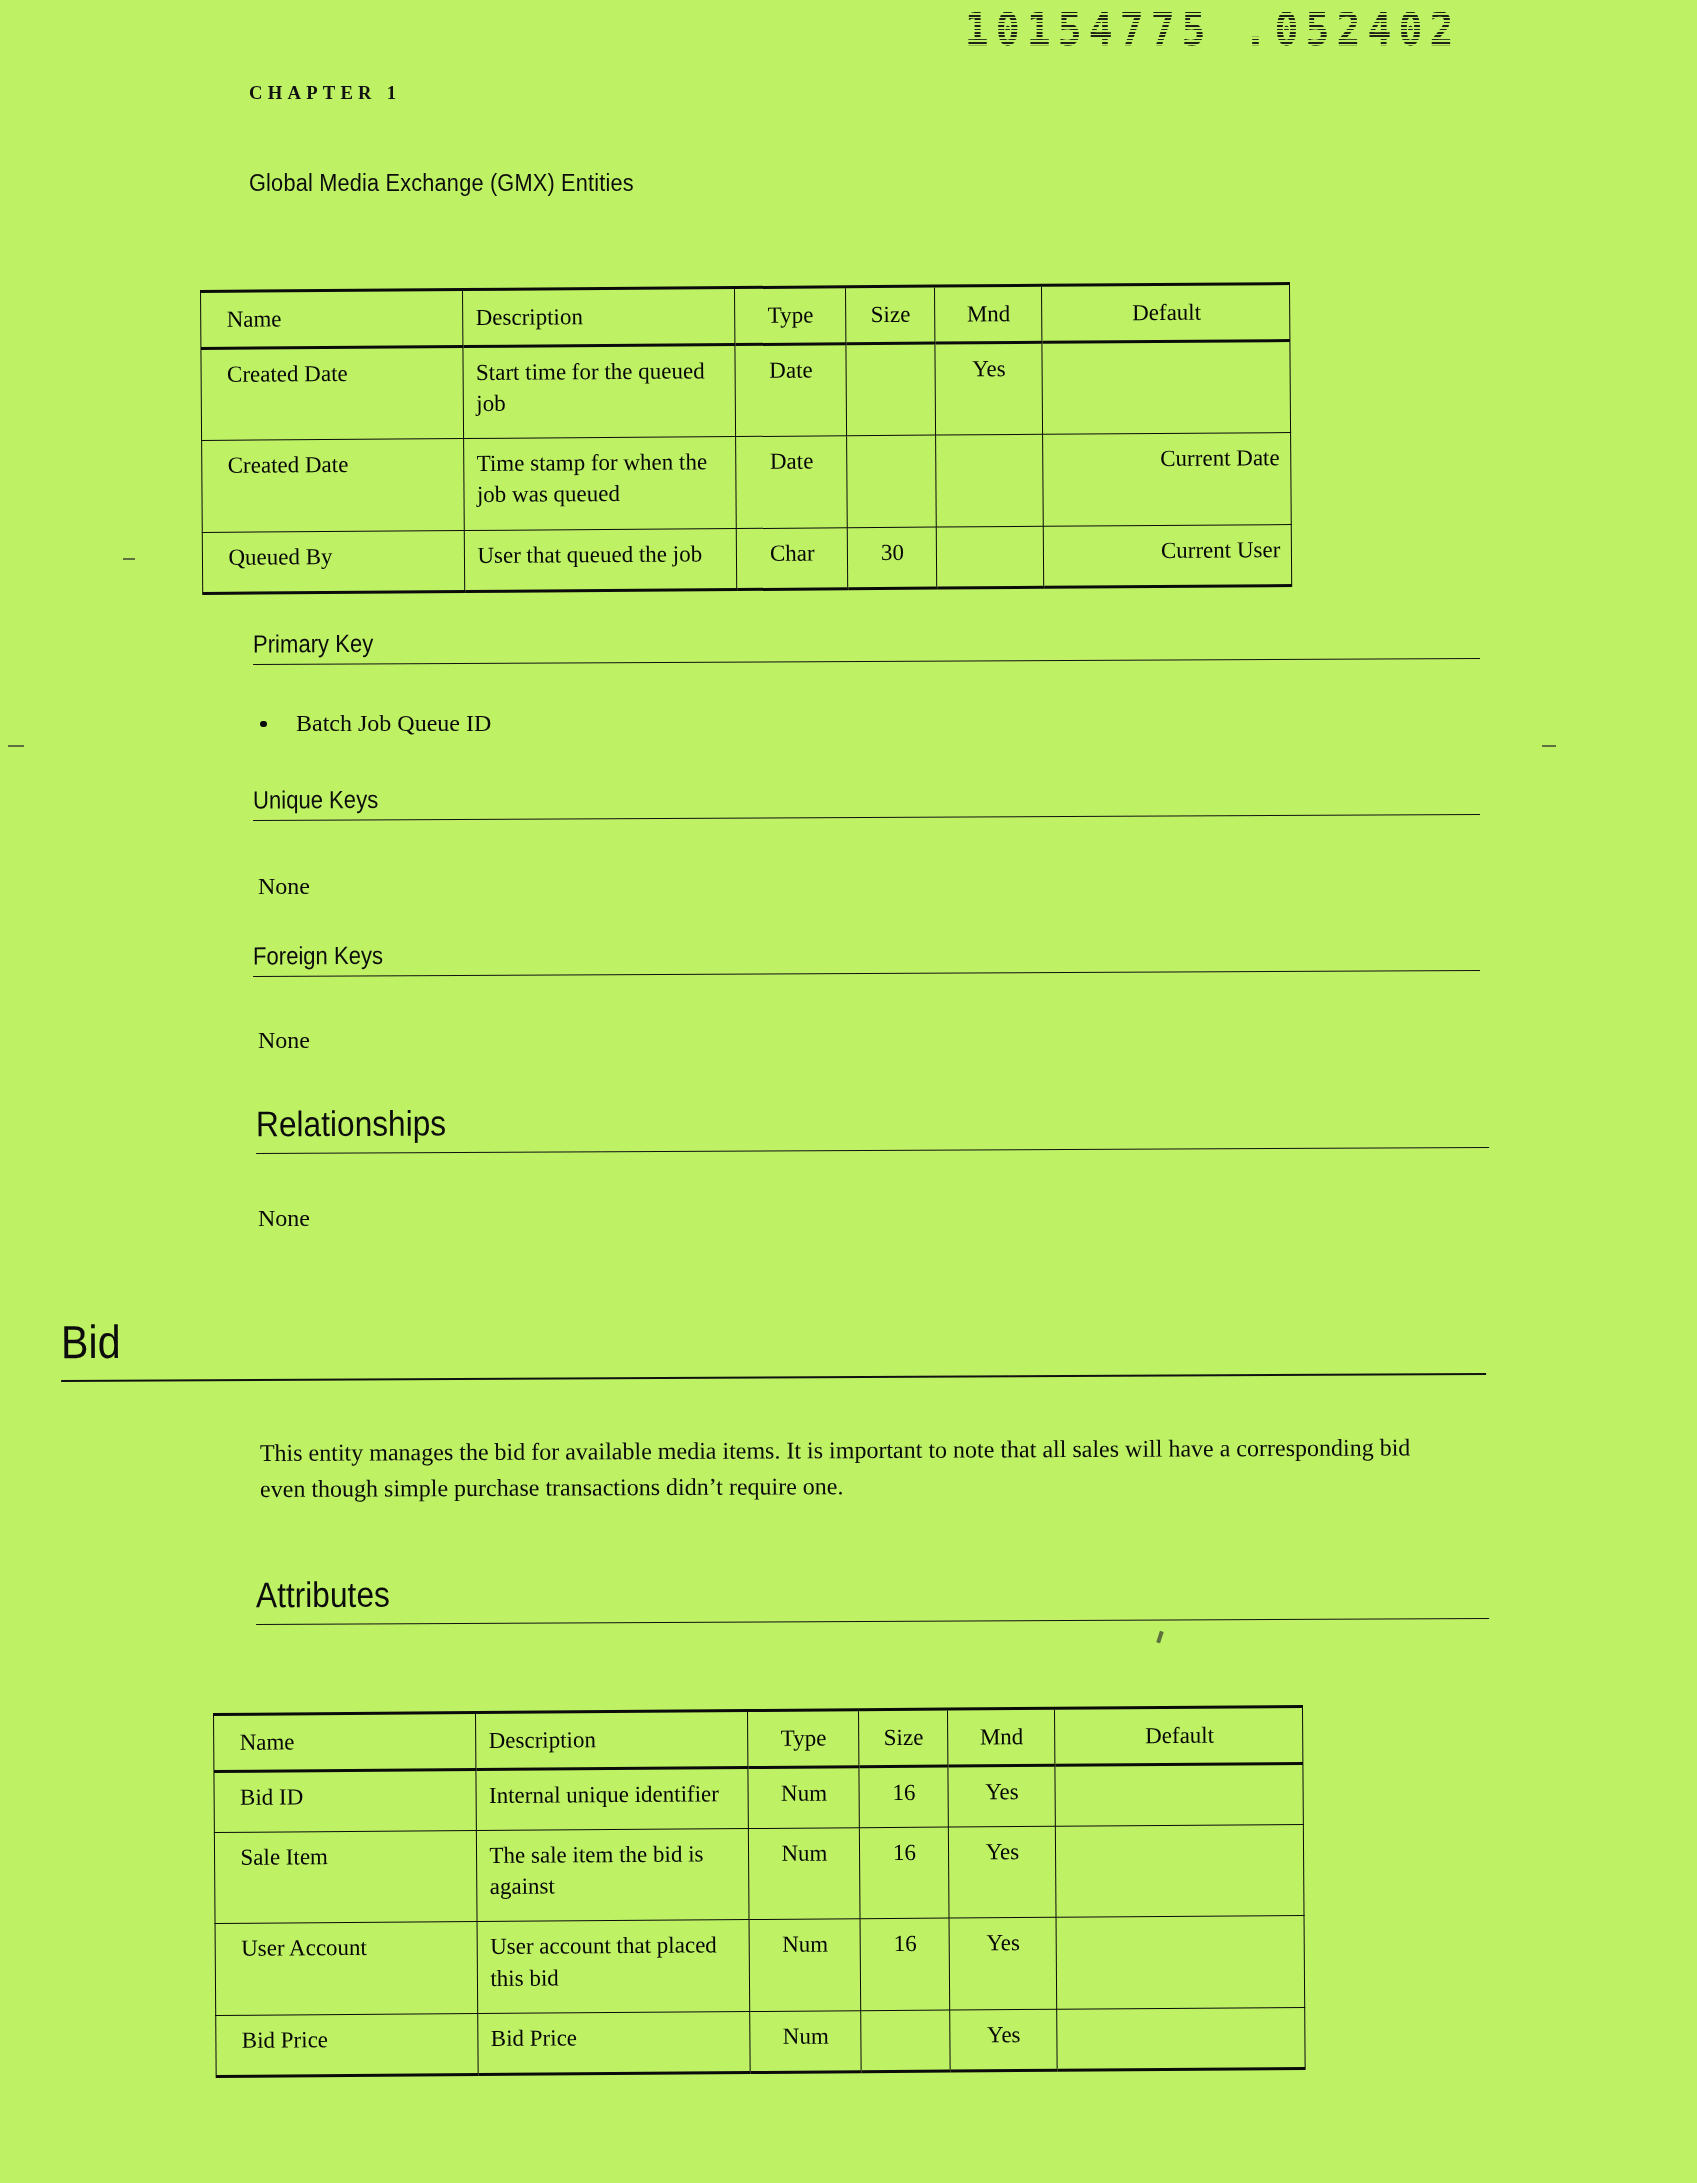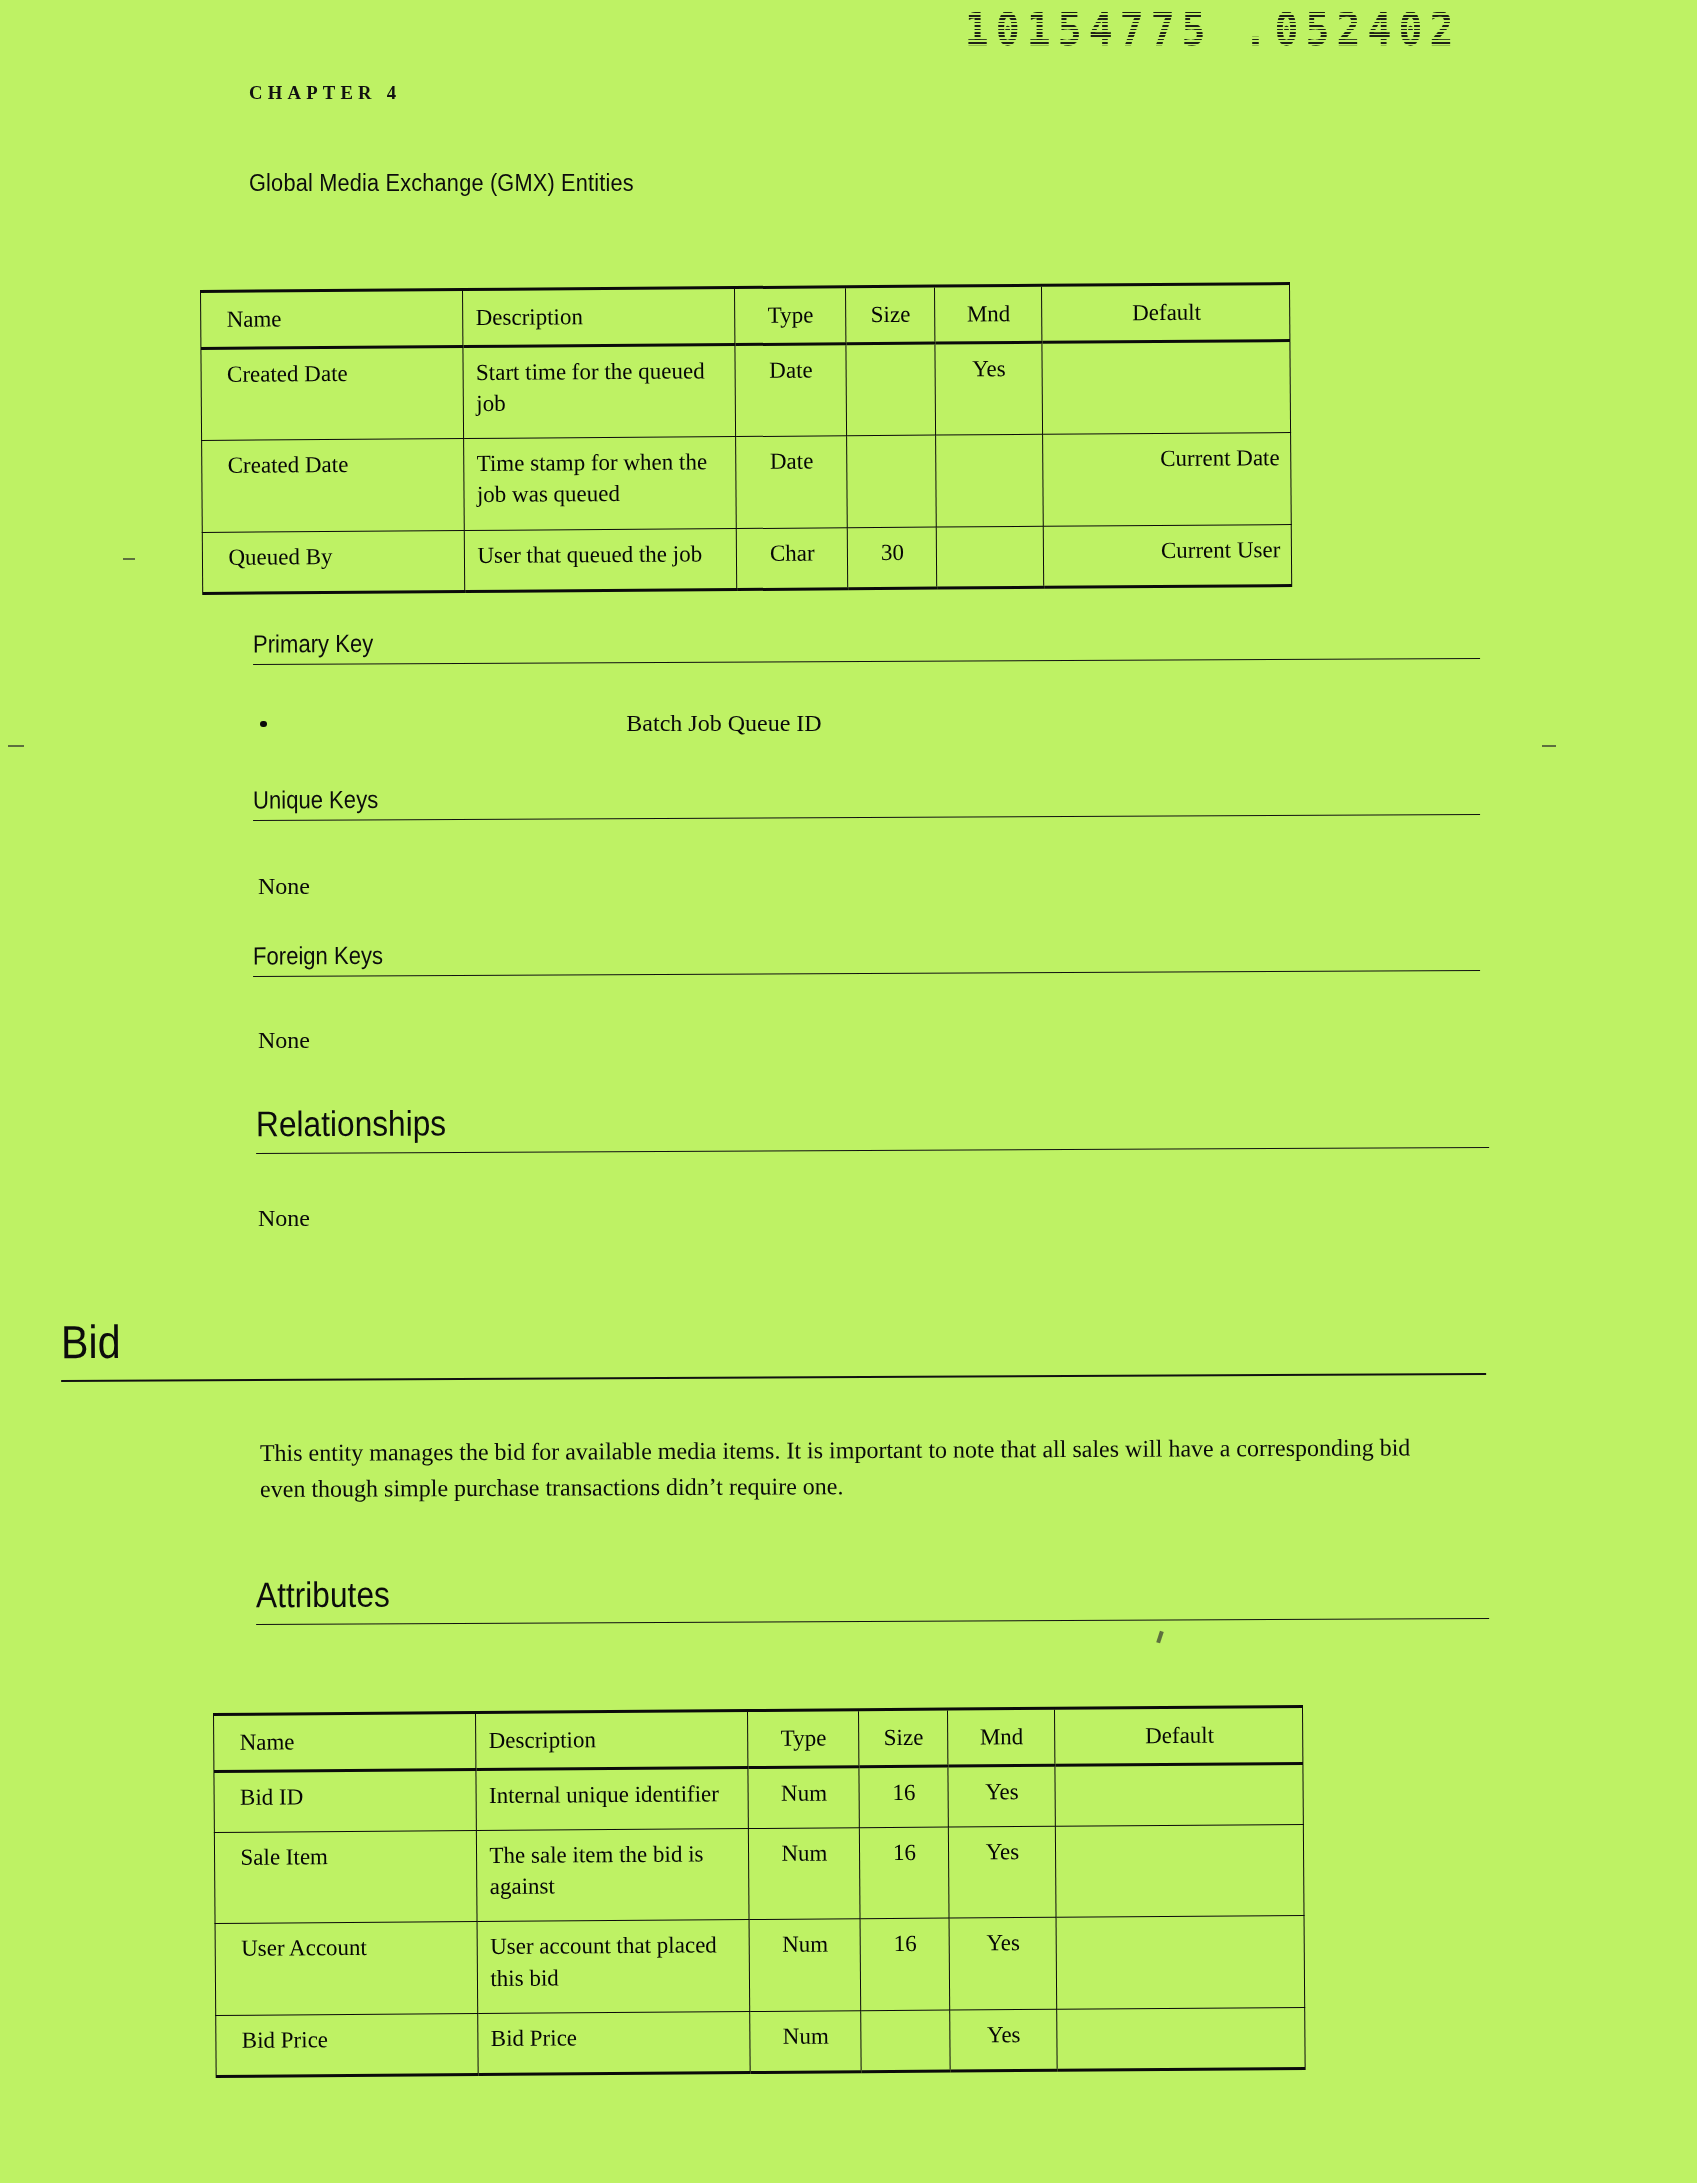--- a/index.html
+++ b/index.html
@@ -196,21 +196,21 @@
 
 <div class="page">
 
   <div class="stamp">10154775 .052402</div>
 
   <div class="speck" style="left:123px; top:558px; width:12px; height:2.2px;"></div>
   <div class="speck" style="left:7.5px; top:745px; width:16.5px; height:2.2px;"></div>
   <div class="speck" style="left:1542px; top:745px; width:13.5px; height:2.2px;"></div>
   <div class="speck" style="left:1158px; top:1631px; width:3.7px; height:12px; transform:rotate(18deg);"></div>
 
-  <div class="chapter-head">CHAPTER 4</div>
+  <div class="chapter-head">CHAPTER 1</div>
 
   <div class="doc-subtitle">Global Media Exchange (GMX) Entities</div>
 
   <div class="attr-table-wrap" style="left:200px; top:290px;">
     <table class="attr-table">
       <thead>
         <tr>
           <th class="c-name">Name</th>
           <th class="c-desc">Description</th>
           <th class="c-type">Type</th>
@@ -246,21 +246,21 @@
         </tr>
       </tbody>
     </table>
   </div>
 
   <div class="rule-heading h-sub skewed" style="left:253px; top:632px; width:1227px;">
     <span class="rh-label">Primary Key</span>
     <span class="rh-rule"></span>
   </div>
 
-  <ul class="bullet-list" style="left:254px; top:707px; width:898px;text-align:center;">
+  <ul class="bullet-list" style="left:254px; top:707px; width:898px;">
     <li>
       <span class="bullet-dot"></span>
       <span>Batch Job Queue ID</span>
     </li>
   </ul>
 
   <div class="rule-heading h-sub skewed" style="left:253px; top:788px; width:1227px;">
     <span class="rh-label">Unique Keys</span>
     <span class="rh-rule"></span>
   </div>

